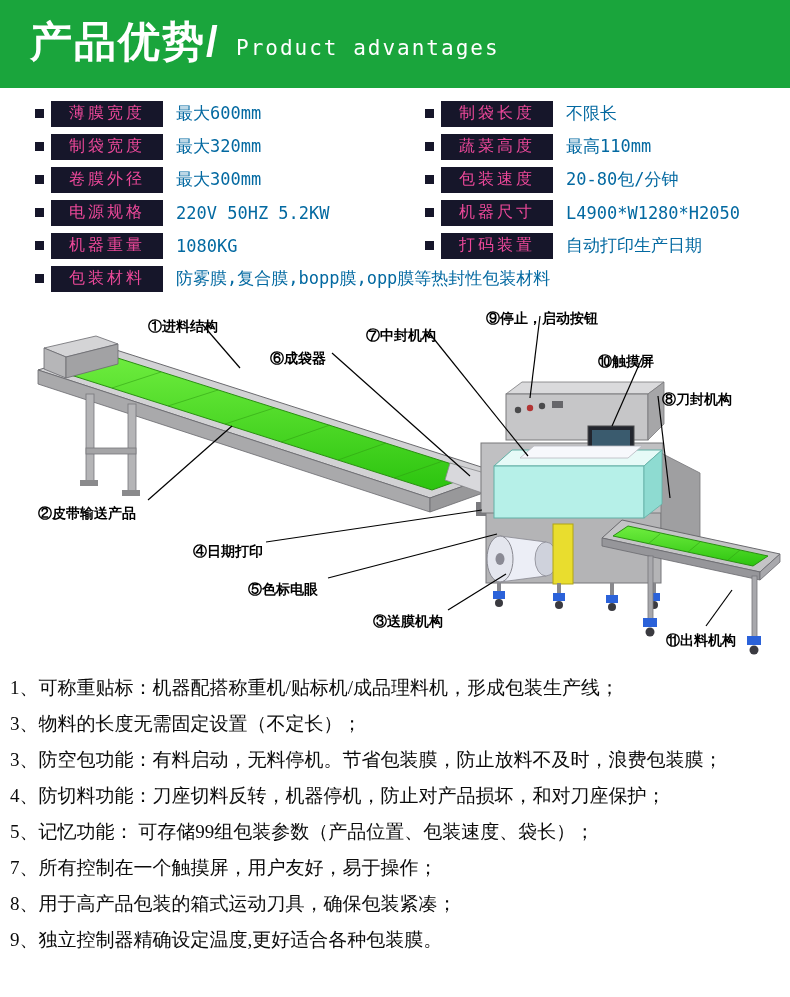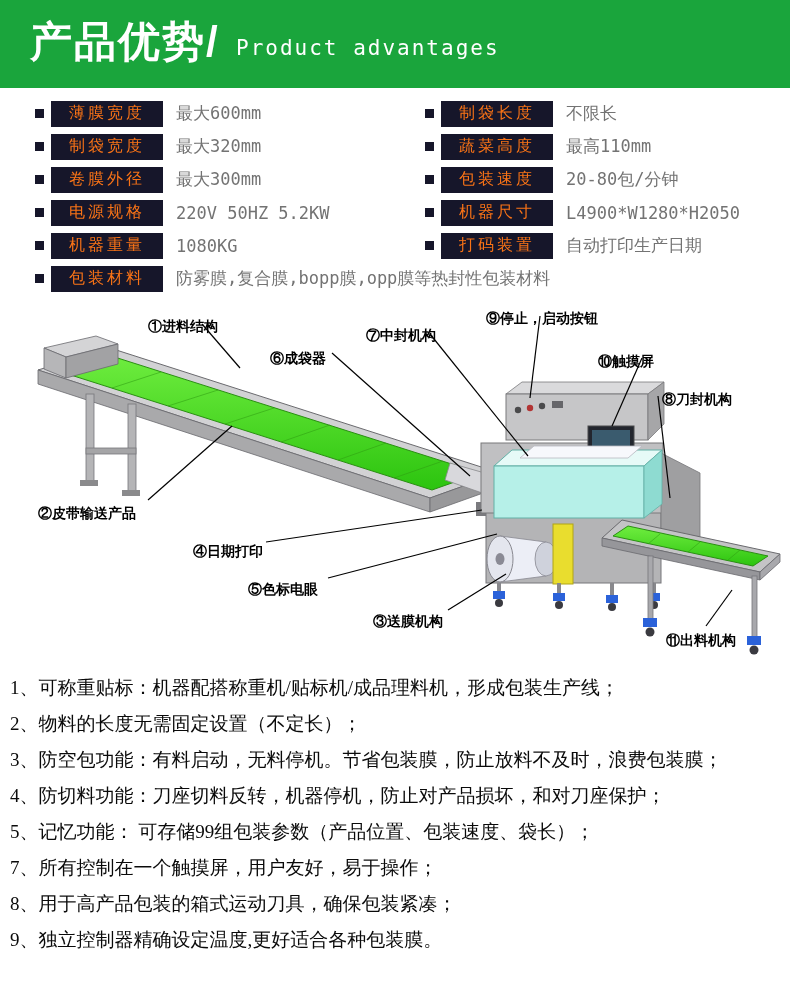--- a/index.html
+++ b/index.html
@@ -10,23 +10,23 @@
   .banner .title-cn{position:absolute;left:30px;top:14px;font-size:42px;font-weight:bold;color:#fff;letter-spacing:2px;}
   .banner .title-en{position:absolute;left:236px;top:36px;font-size:21px;color:#fff;
     font-family:"DejaVu Sans Mono",monospace;letter-spacing:2px;}
 
   
   .specs{padding:9px 0 3px 35px;display:flex;}
   .specs .col{width:390px;}
   .specs .col.right{width:365px;}
   .spec-row{display:flex;align-items:center;height:33px;white-space:nowrap;}
   .bullet{width:9px;height:9px;background:#16162a;margin-right:7px;flex:0 0 auto;}
-  .spec-label{width:112px;height:26px;background:#16162a;color:#f97316;font-size:16px;
+  .spec-label{width:112px;height:26px;background:#16162a;color:#ec4899;font-size:16px;
     display:flex;align-items:center;justify-content:center;letter-spacing:3px;flex:0 0 auto;}
-  .spec-value{margin-left:13px;font-size:17px;font-family:"DejaVu Sans Mono","Liberation Mono",monospace;color:#737373;}
+  .spec-value{margin-left:13px;font-size:17px;font-family:"DejaVu Sans Mono","Liberation Mono",monospace;color:#0369a1;}
 
   
   .diagram{position:relative;height:366px;}
   .diagram svg{position:absolute;left:0;top:0;}
   .callout{position:absolute;font-size:14px;font-weight:bold;color:#000;white-space:nowrap;
     font-family:"Liberation Sans",sans-serif;}
 
   
   .features{padding:6px 6px 0 10px;}
   .features p{margin:0;font-size:19px;line-height:36px;color:#0a0a0a;
@@ -231,21 +231,21 @@
     <div class="callout" style="left:270px;top:52px;">⑥成袋器</div>
     <div class="callout" style="left:366px;top:29px;">⑦中封机构</div>
     <div class="callout" style="left:624px;top:93px;margin-left:38px;">⑧刀封机构</div>
     <div class="callout" style="left:486px;top:12px;">⑨停止，启动按钮</div>
     <div class="callout" style="left:598px;top:55px;">⑩触摸屏</div>
     <div class="callout" style="left:666px;top:334px;">⑪出料机构</div>
   </div>
 
   <div class="features">
     <p>1、可称重贴标：机器配搭称重机/贴标机/成品理料机，形成包装生产线；</p>
-    <p>2、物料的长度无需固定设置（不定长）；</p>
+    <p>3、物料的长度无需固定设置（不定长）；</p>
     <p>3、防空包功能：有料启动，无料停机。节省包装膜，防止放料不及时，浪费包装膜；</p>
     <p>4、防切料功能：刀座切料反转，机器停机，防止对产品损坏，和对刀座保护；</p>
     <p>5、记忆功能： 可存储99组包装参数（产品位置、包装速度、袋长）；</p>
     <p>7、所有控制在一个触摸屏，用户友好，易于操作；</p>
     <p>8、用于高产品包装的箱式运动刀具，确保包装紧凑；</p>
     <p>9、独立控制器精确设定温度,更好适合各种包装膜。</p>
   </div>
 
 </div>
 

